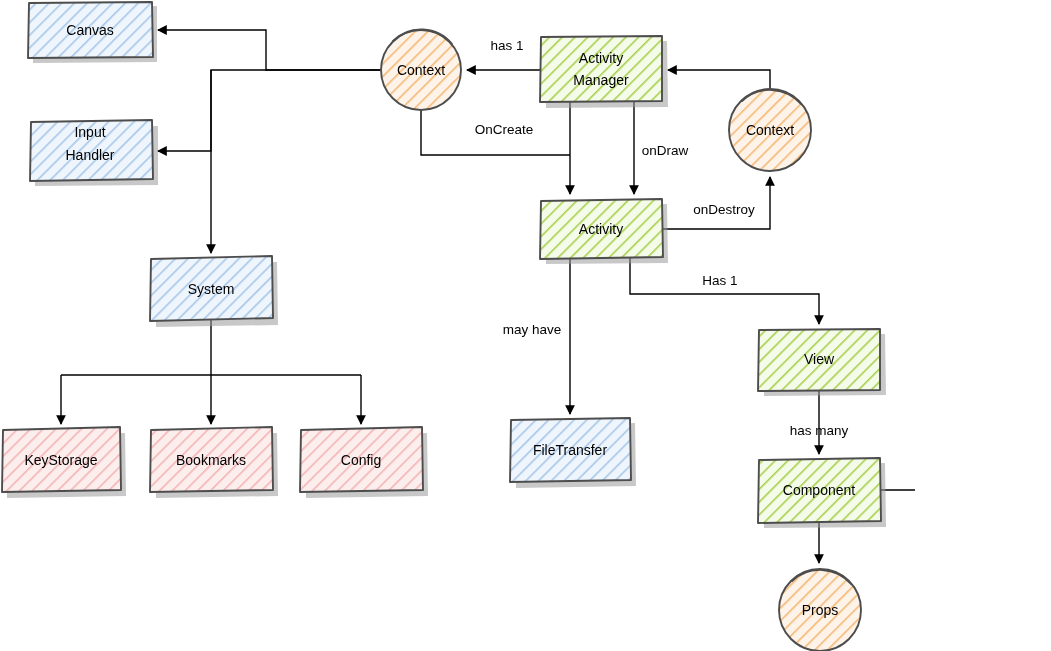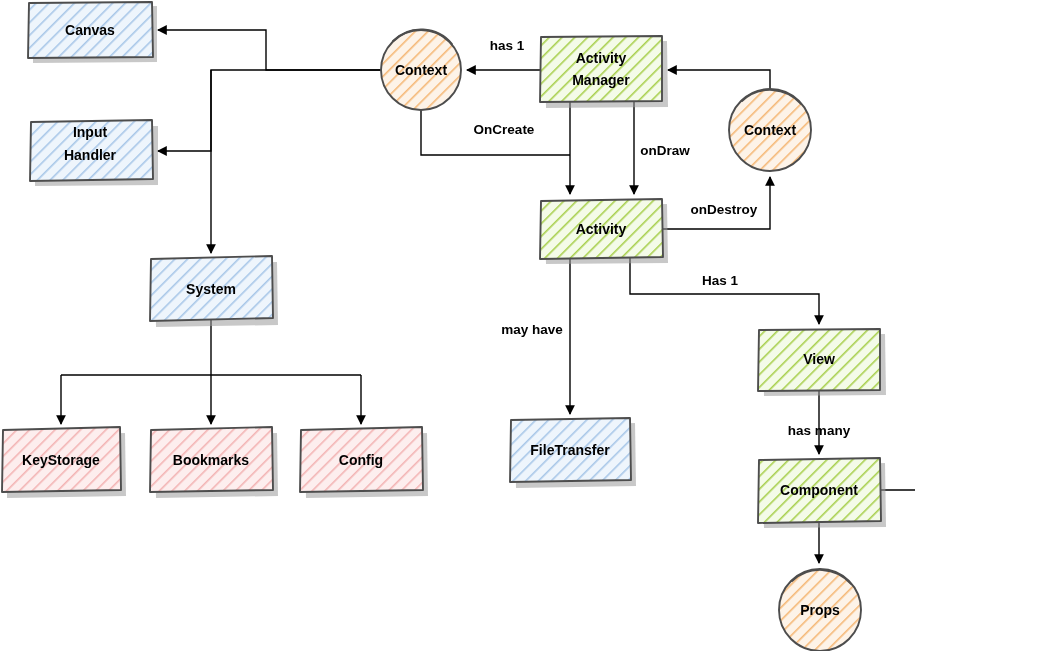--- a/index.html
+++ b/index.html
@@ -7,21 +7,20 @@
     padding: 0;
     background: #ffffff;
   }
   #canvas-root {
     position: relative;
     width: 915px;
     height: 651px;
     background: #ffffff;
     font-family: "Liberation Sans", sans-serif;
     overflow: hidden;
-    font-weight: bold;
   }
   svg#diagram {
     position: absolute;
     top: 0; left: 0;
     width: 1051px;
     height: 651px;
   }
   .node-label {
     font-family: "Liberation Sans", sans-serif;
     font-size: 14px;

